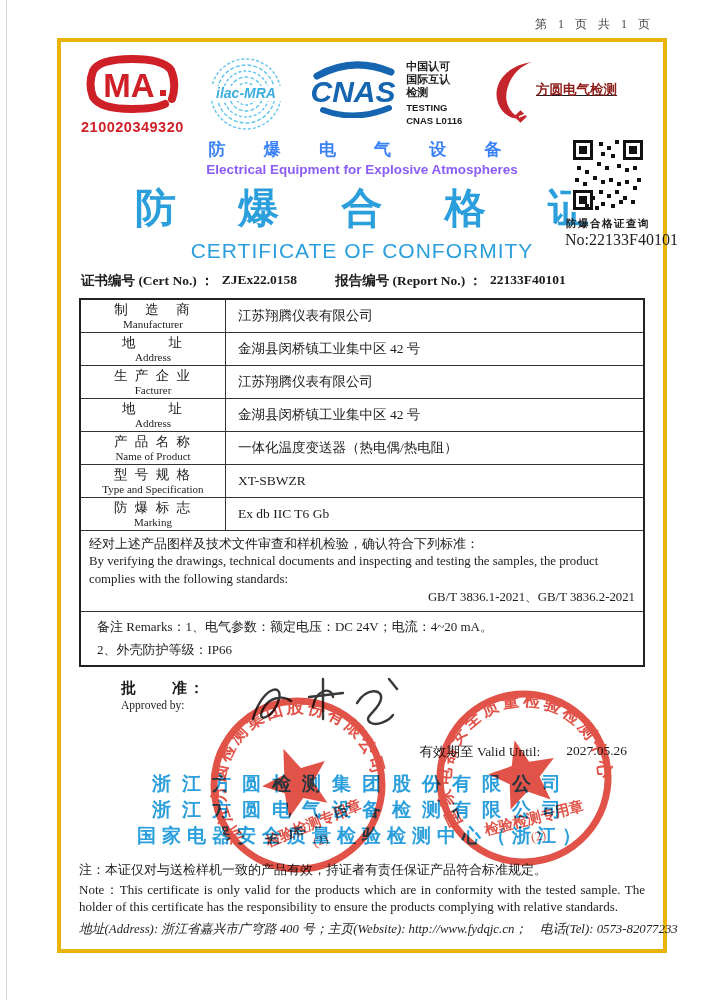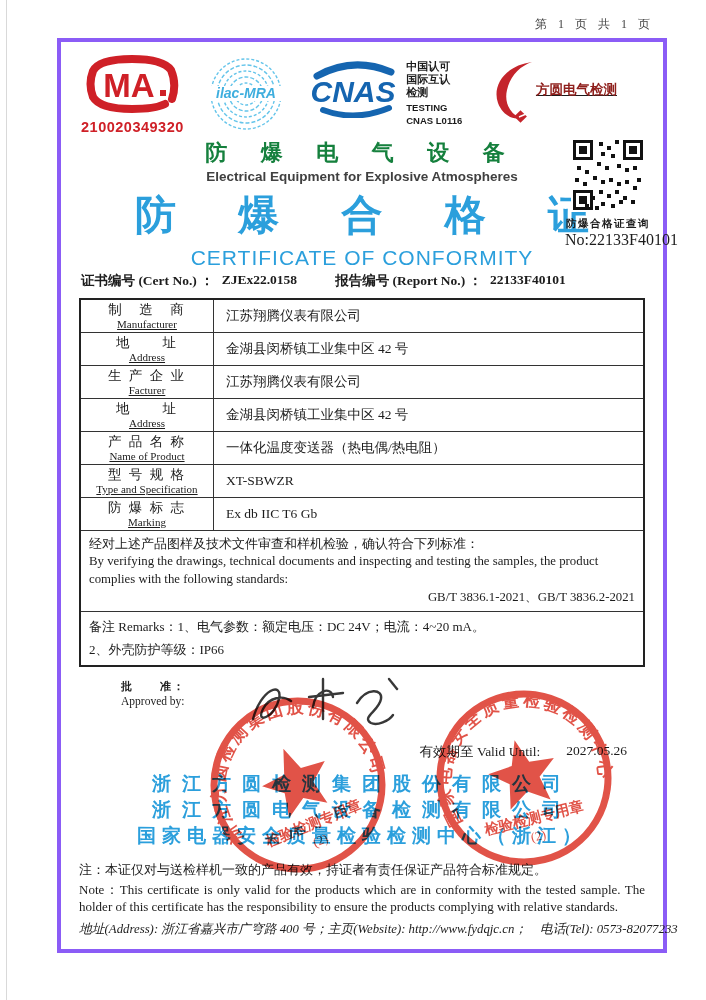--- a/index.html
+++ b/index.html
@@ -5,61 +5,61 @@
   html,body{margin:0;padding:0;}
   body{
     width:706px;height:1000px;background:#ffffff;position:relative;
     font-family:"Liberation Serif","DejaVu Serif",serif;color:#1c1c1c;
     overflow:hidden;
   }
   .scan-edge{position:absolute;left:6px;top:0;width:1px;height:100%;background:#d9d9d9;}
   .page-num{position:absolute;top:16px;right:52px;font-size:12px;letter-spacing:4px;color:#444;}
   .frame{
     position:absolute;left:57px;top:38px;width:610px;height:915px;
-    border:4px solid #8b5cf6;background:#fff;box-sizing:border-box;
+    border:4px solid #eab308;background:#fff;box-sizing:border-box;
     padding:10px 18px 8px 18px;
   }
   
   .logos-row{display:flex;align-items:flex-start;justify-content:space-between;height:82px;padding:2px 28px 0 2px;}
   .cma-block{text-align:center;}
   .cma-num{font-family:"Liberation Sans",sans-serif;font-weight:bold;color:#cf2027;font-size:14.5px;letter-spacing:.5px;margin-top:1px;}
   .cnas-group{display:flex;align-items:flex-start;gap:7px;margin-top:6px;}
   .cnas-side{font-size:11px;line-height:1.2;font-weight:bold;}
   .cnas-side .en{font-family:"Liberation Sans",sans-serif;font-size:9.5px;margin-top:2px;}
   .fy-logo{display:flex;align-items:center;margin-top:4px;text-decoration:underline;}
   .fy-text{font-size:13.5px;font-weight:bold;color:#8f201d;margin-left:-8px;margin-top:-6px;}
   
   .title-block{position:relative;text-align:center;margin-top:2px;height:124px;}
-  .t-cn-small{color:#15803d;font-weight:bold;font-size:22px;letter-spacing:14px;}
-  .t-en-small{color:#404040;font-weight:bold;font-size:13.5px;font-family:"Liberation Sans",sans-serif;margin-top:1px;}
+  .t-cn-small{color:#3b82f6;font-weight:bold;font-size:17px;letter-spacing:14px;font-family:Liberation Mono, monospace;}
+  .t-en-small{color:#8b5cf6;font-weight:bold;font-size:13.5px;font-family:"Liberation Sans",sans-serif;margin-top:1px;}
   .t-cn-large{color:#2b9fdc;font-weight:bold;font-size:41px;letter-spacing:26px;margin-top:4px;text-indent:26px;}
   .t-en-large{color:#2b9fdc;font-size:21px;font-family:"Liberation Sans",sans-serif;letter-spacing:1px;margin-top:3px;}
   .qr-block{position:absolute;right:-6px;top:0;width:86px;text-align:center;}
   .qr-caption{font-size:10.5px;font-weight:bold;letter-spacing:1.5px;margin-top:1px;}
   .qr-no{font-size:16px;}
   
   .cert-row{display:flex;margin-top:10px;font-size:13.5px;font-weight:bold;padding:0 2px;}
   .cert-row .grp{display:flex;}
   .cert-row .grp.right{margin-left:38px;}
   .cert-row .v{margin-left:8px;font-weight:bold;}
   
   table.cert{border-collapse:collapse;width:566px;margin-top:8px;border:2px solid #222;}
   table.cert td{border:1px solid #333;}
-  td.lbl{width:128px;text-align:center;height:30px;padding:1px 2px;}
+  td.lbl{width:128px;text-align:center;height:30px;padding:1px 8px;}
   .lbl-cn{font-size:13.5px;letter-spacing:2px;}
-  .lbl-en{font-size:11px;line-height:1.05;text-decoration:underline;}
+  .lbl-en{font-size:11px;line-height:1.05;}
   td.val{font-size:13.5px;padding-left:12px;}
   td.standards{padding:4px 8px;line-height:1.4;}
   .std-cn{font-size:13px;}
   .std-en{font-size:12.8px;}
   .std-codes{font-size:12.8px;text-align:right;}
-  td.remarks{padding:4px 8px;font-size:13px;line-height:1.75;}
+  td.remarks{padding:4px 16px;font-size:13px;line-height:1.75;}
   
   .approval{position:relative;margin-top:12px;margin-left:42px;height:52px;}
-  .app-cn{font-size:11px;font-weight:bold;letter-spacing:2px;}
+  .app-cn{font-size:15px;font-weight:bold;letter-spacing:2px;}
   .app-en{font-size:11.5px;margin-top:1px;}
   .signature{position:absolute;left:118px;top:-12px;}
   
   .dates-row{display:flex;margin-top:12px;font-size:13.5px;padding:0 4px;}
   .dates-row .v{margin-left:26px;}
   .dates-row .grp.right{margin-left:auto;margin-right:14px;display:flex;}
   
   .companies{margin-top:10px;text-align:center;color:#2b9fdc;font-weight:bold;}
   .companies .line{font-size:19px;letter-spacing:11px;line-height:26px;white-space:nowrap;}
   .companies .line.wide{letter-spacing:6px;}

